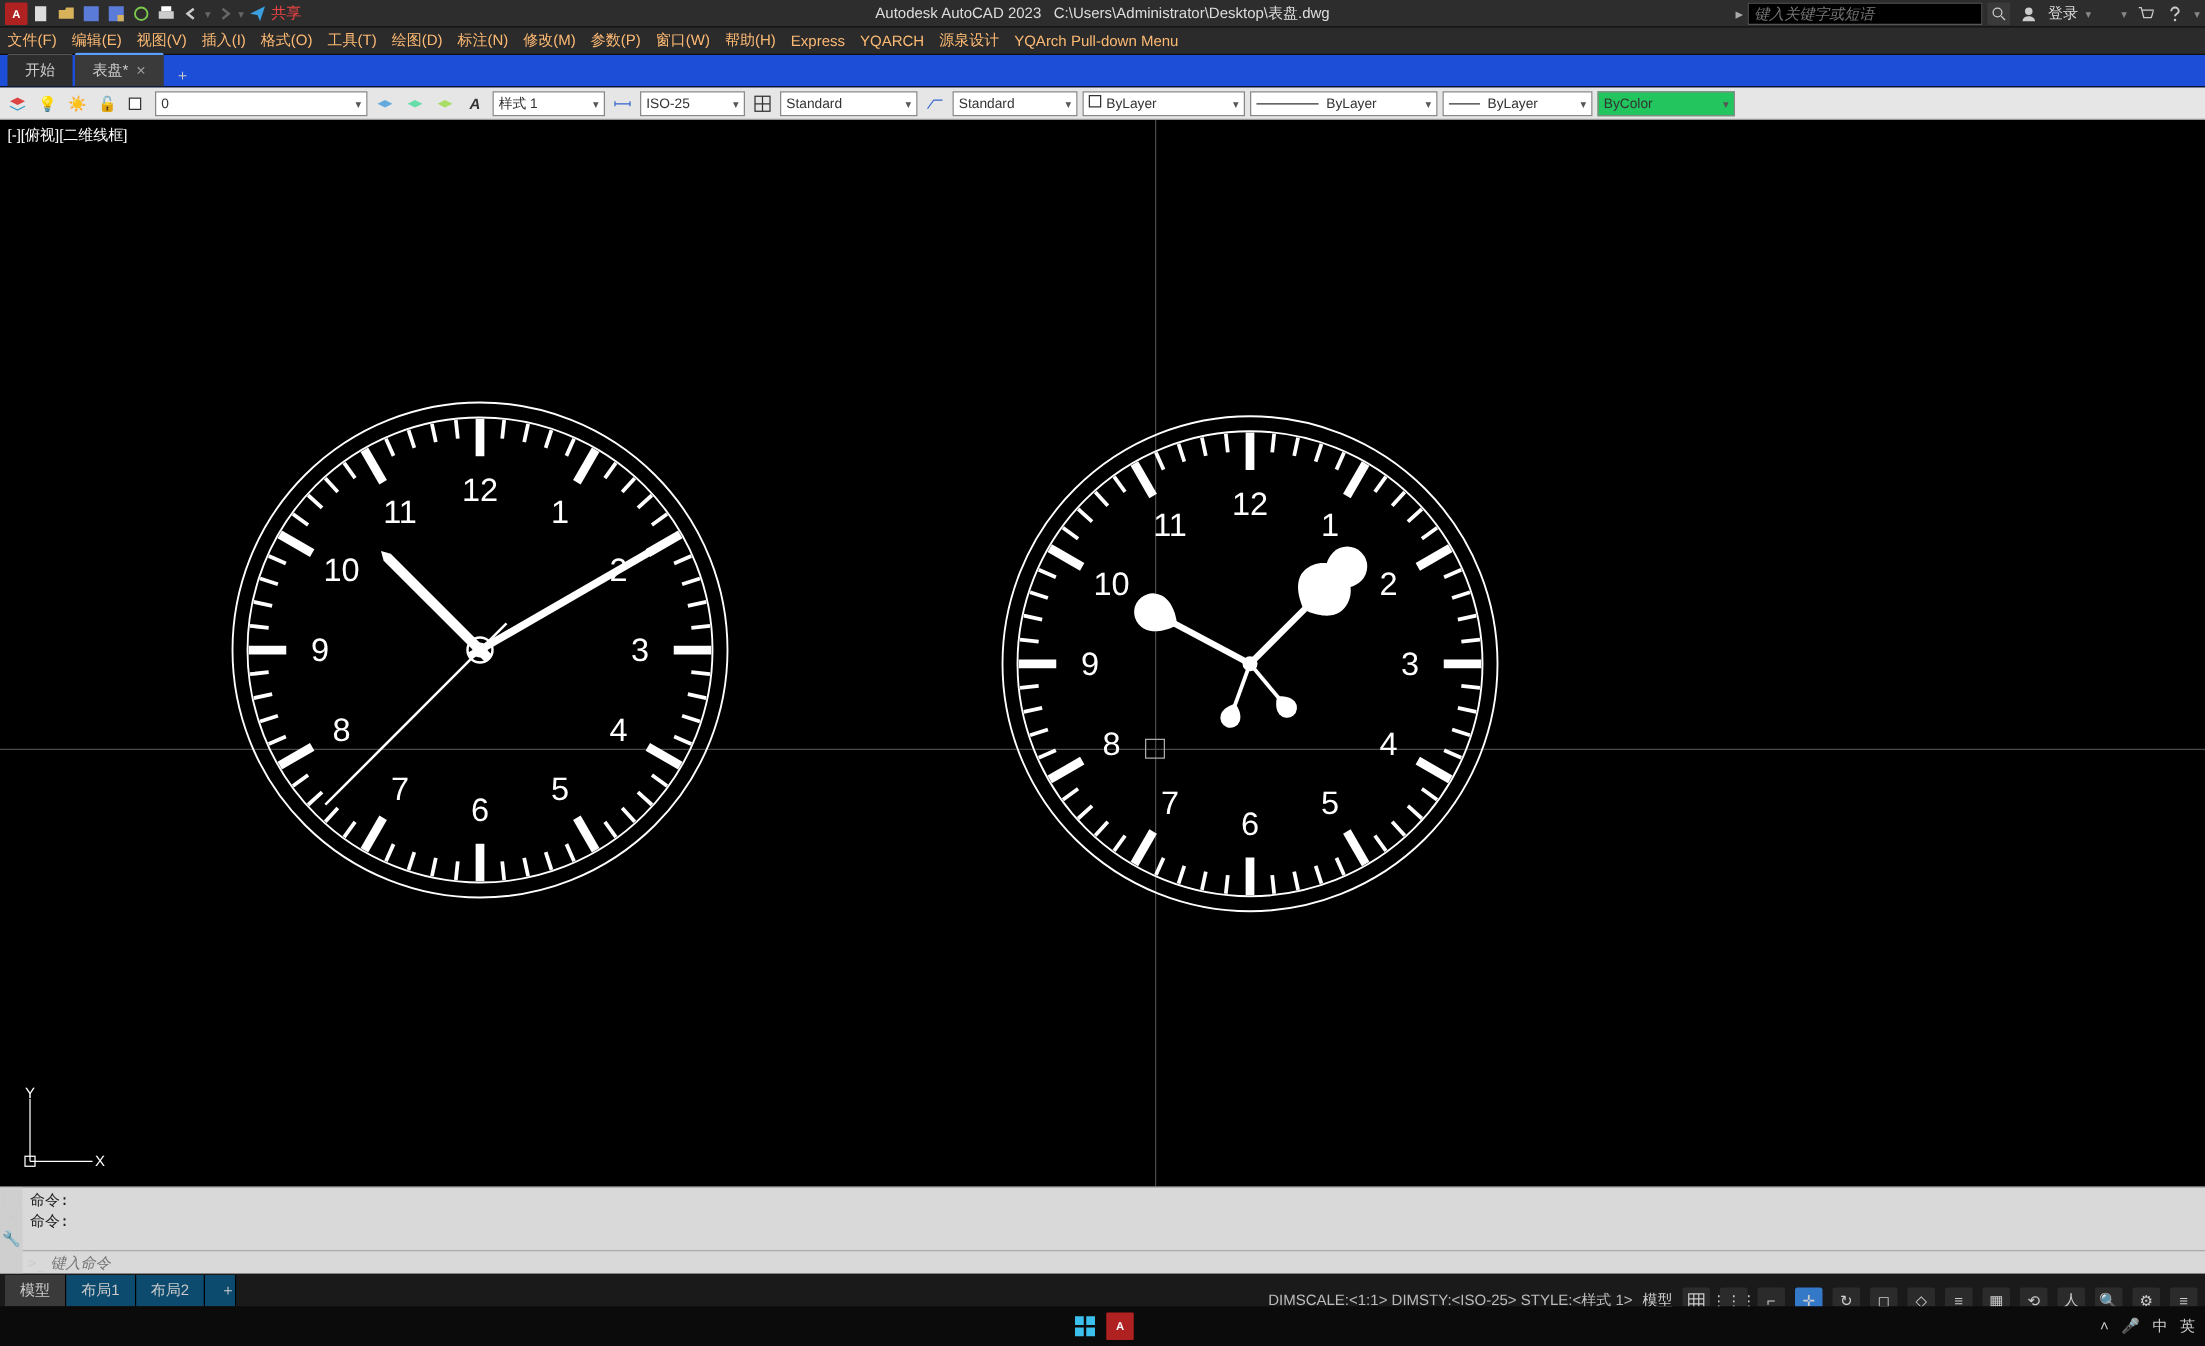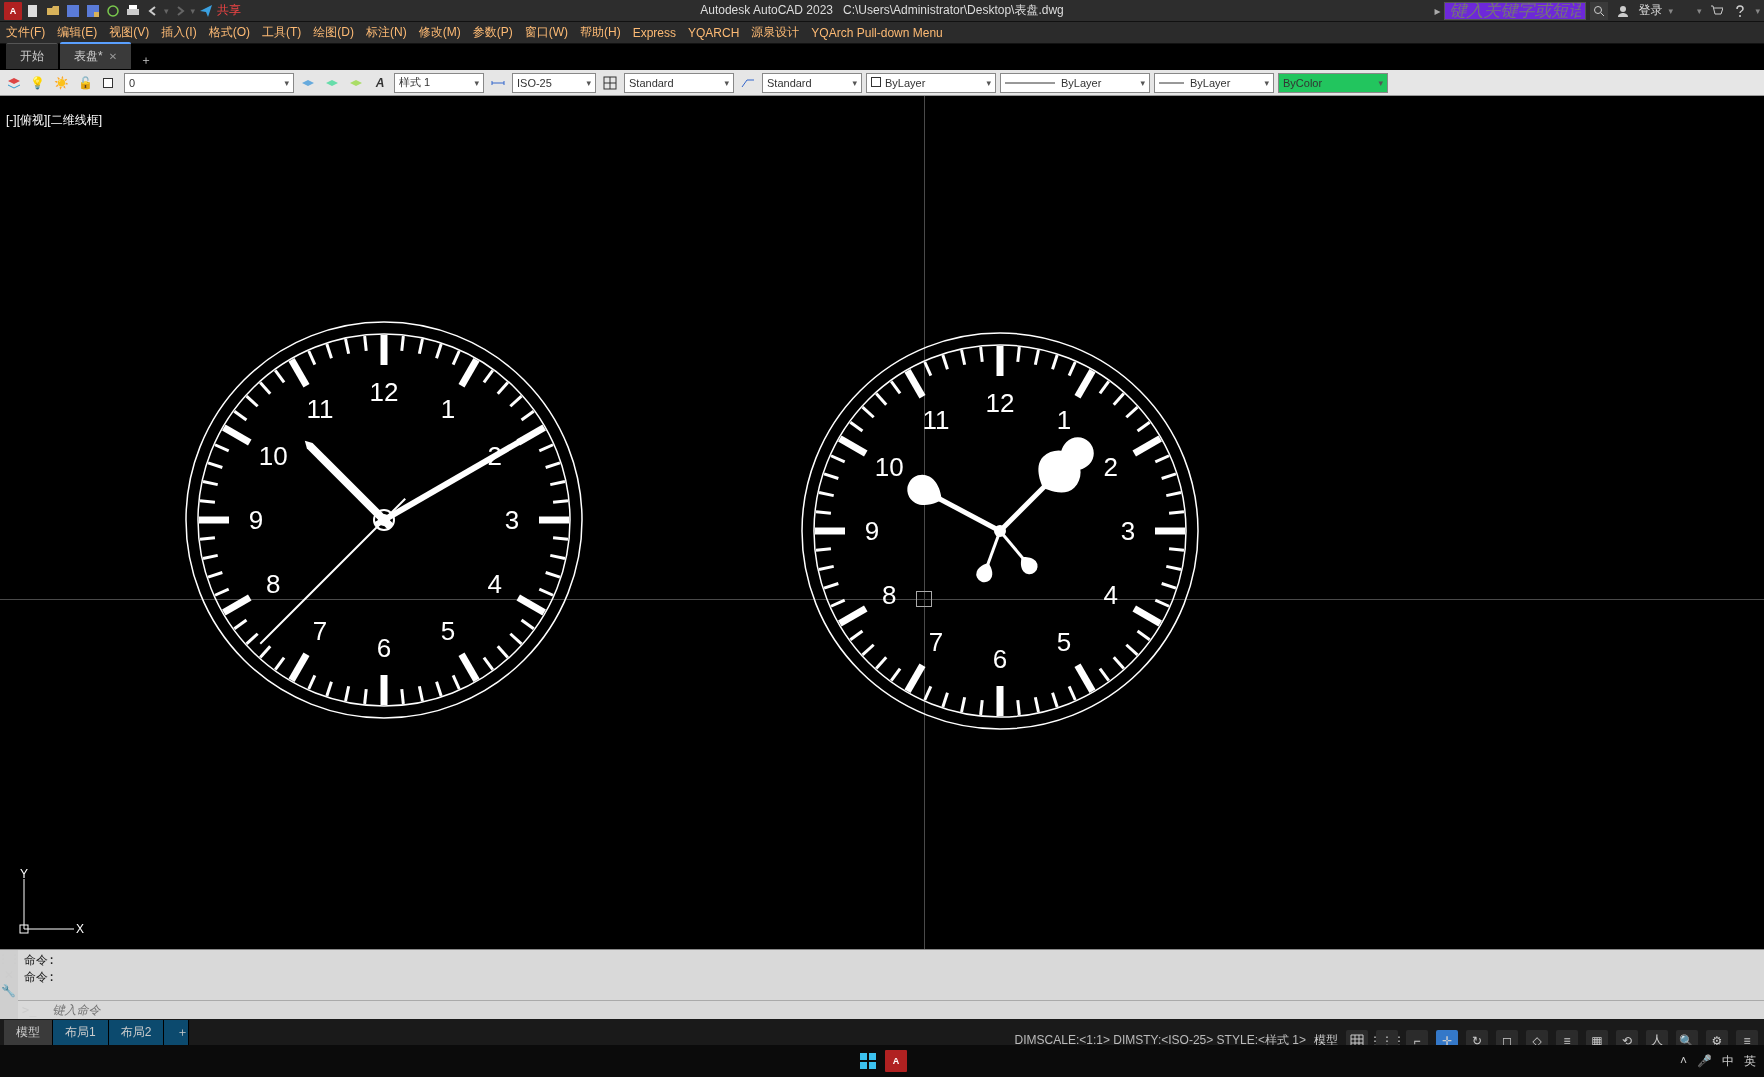--- a/index.html
+++ b/index.html
@@ -21,39 +21,39 @@
   align-items: center;
   padding: 0 4px;
   gap: 2px;
   border-bottom: 1px solid #111;
   position: relative;
 }
 .qat .icon-btn { width: 18px; height: 18px; display:flex; align-items:center; justify-content:center; cursor:pointer; }
 .qat .app-title { position: absolute; left: 50%; transform: translateX(-50%); color: #ddd; font-size: 12px; white-space: nowrap; }
 .qat .right { margin-left: auto; display:flex; align-items:center; gap:6px;}
 .search-box {
-  width: 142px; height: 18px; background: #6d28d9; border:1px solid #555;
-  padding: 0 4px; color:#aaa; font-size:17px; font-style: italic;
+  width: 188px; height: 18px; background: #000000; border:1px solid #555;
+  padding: 0 4px; color:#aaa; font-size:12px; font-style: italic;
 }
 .search-pill { display:flex; align-items:center; gap:4px; }
 .glass-btn { width:18px; height:18px; background:#3a3a3a; display:flex; align-items:center; justify-content:center; }
 .login { color:#ddd; cursor:pointer; }
 .menubar {
   height: 22px;
   background: #2b2b2b;
   display:flex;
   align-items:center;
   padding: 0 6px;
   gap: 12px;
   border-bottom:1px solid #111;
 }
 .menubar span { color:#fdba74; cursor:pointer; }
 .doc-tabs {
   height: 26px;
-  background: #000000;
+  background: #1d4ed8;
   display:flex;
   align-items:flex-end;
   padding: 0 6px;
   gap: 2px;
   border-bottom:1px solid #000;
 }
 .doc-tab {
   padding: 4px 14px;
   background:#2d2d2d;
   color:#ccc;
@@ -77,32 +77,32 @@
   border-bottom:1px solid #999;
 }
 .prop-bar .combo {
   height: 20px; background:#fff; border:1px solid #888; padding:0 4px; display:flex; align-items:center; justify-content:space-between;
   font-size:11px; color:#333;
 }
 .prop-bar .combo .arr { color:#555; font-size:9px; margin-left:4px;}
 .prop-bar .ico { width:20px; height:20px; display:flex; align-items:center; justify-content:center; }
 .sw { width:10px; height:10px; border:1px solid #333; display:inline-block; margin-right:4px; }
 .canvas-wrap { flex:1; position:relative; background:#000; overflow:hidden; }
-.canvas-label { position:absolute; top:16px; left:6px; color:#fff; font-size:12px; }
+.canvas-label { position:absolute; top:4px; left:6px; color:#fff; font-size:12px; }
 .crosshair-h { position:absolute; left:0; right:0; top:503px; height:0; border-top:1px solid #4a4a4a; }
 .crosshair-v { position:absolute; top:0; bottom:0; left:924px; width:0; border-left:1px solid #4a4a4a; }
 .pickbox { position:absolute; top:495px; left:916px; width:16px; height:16px; border:1px solid #aaa; }
 .ucs { position:absolute; bottom:10px; left:14px; color:#fff; }
 .cmd-area {
   height: 70px; background:#d9d9d9; display:flex; border-top:1px solid #888;
 }
 .cmd-gutter { width:18px; background:#cfcfcf; display:flex; flex-direction:column; align-items:center; gap:2px; padding-top:2px; }
 .cmd-lines { flex:1; font-family: Consolas, monospace; font-size:12px; color:#222; padding:2px 6px; }
 .cmd-input-row { display:flex; align-items:center; gap:4px; border-top:1px solid #aaa; padding:2px 4px; }
-.cmd-input { flex:1; background:transparent; border:none; outline:none; font-style:italic; color:#666; font-size:12px;margin-left:12px;}
+.cmd-input { flex:1; background:transparent; border:none; outline:none; font-style:italic; color:#666; font-size:12px;}
 .layout-bar {
   height: 26px; background:#1a1a1a; display:flex; align-items:center; color:#ccc;
 }
 .layout-tabs { display:flex; align-items:center; gap:0; padding:0 4px; }
 .layout-tab { padding:4px 12px; background:#0c4a6e; cursor:pointer; border-right:1px solid #000; }
 .layout-tab.active { background:#3a3a3a; }
 .layout-right { margin-left:auto; display:flex; align-items:center; gap:8px; padding-right:6px;margin-top:17px; }
 .status-btn { width:22px; height:22px; display:flex; align-items:center; justify-content:center; background:#2b2b2b; border-radius:2px; cursor:pointer; }
 .taskbar { height:32px; background:#0b0b0b; display:flex; align-items:center; justify-content:space-between; padding:0 8px; }
 .taskbar .center { position:absolute; left:50%; transform:translateX(-50%); display:flex; gap:6px;}

